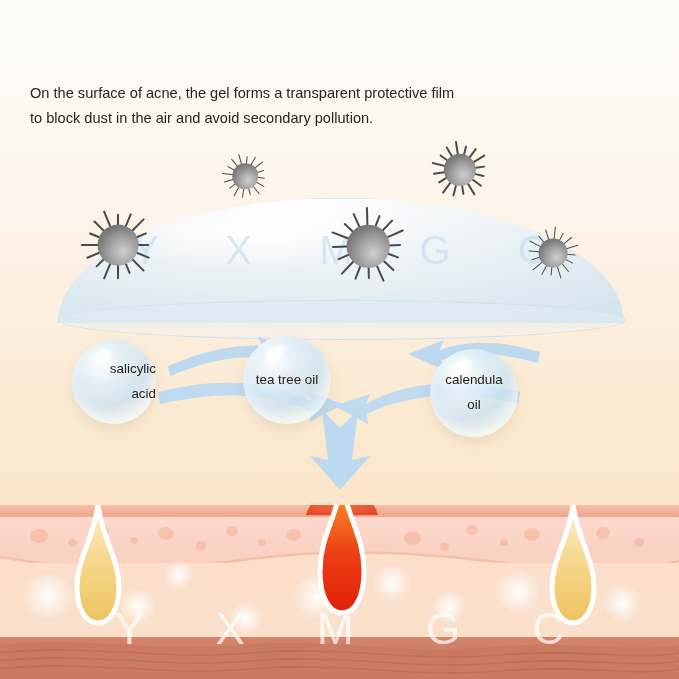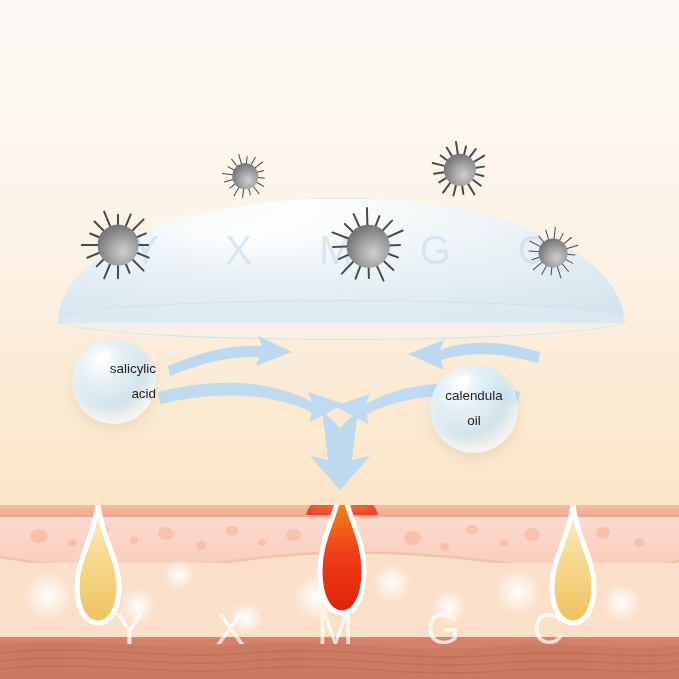--- a/index.html
+++ b/index.html
@@ -104,20 +104,22 @@
     position:absolute;left:0;top:604px;width:679px;
     text-align:center;font-size:44px;letter-spacing:30px;
     color:rgba(255,255,255,.72);user-select:none;text-indent:30px;
   }
 </style>
 </head>
 <body>
 
 <div id="page">
 
+  <div class="body-line" id="body1">On the surface of acne, the gel forms a transparent protective film</div>
+  <div class="body-line" id="body2">to block dust in the air and avoid secondary pollution.</div>
 
   <div id="dome-wrap">
     <div id="dome"></div>
     <div id="dome-gloss"></div>
     <div id="dome-base"></div>
   </div>
 
   <div id="watermark-top">Y X M G C</div>
 
   <div id="dust-layer">
@@ -235,22 +237,26 @@
 
     <path fill="#bdd9f0" d="M322,410 L340,428 L358,410 L352,460 L370,456 L340,490 L310,456 L328,460 Z"></path>
   </svg>
 
   <div class="bubble" style="left:72px;top:340px;width:84px;height:84px;align-items:flex-end;">
     <span class="hl"></span>
     <span>salicylic</span>
     <span>acid</span>
   </div>
 
-
-  <div class="bubble" style="left:430px;top:365px;width:88px;height:88px;">
+  <div class="bubble" style="left:243px;top:336px;width:88px;height:88px;">
+    <span class="hl"></span>
+    <span>tea tree oil</span>
+  </div>
+
+  <div class="bubble" style="left:430px;top:349px;width:88px;height:88px;">
     <span class="hl"></span>
     <span>calendula</span>
     <span>oil</span>
   </div>
 
 
   <div id="skin">
     <div id="corneum"></div>
     <div id="epidermis">
       <span class="cell" style="left:30px;top:12px;width:18px;height:14px;"></span>

